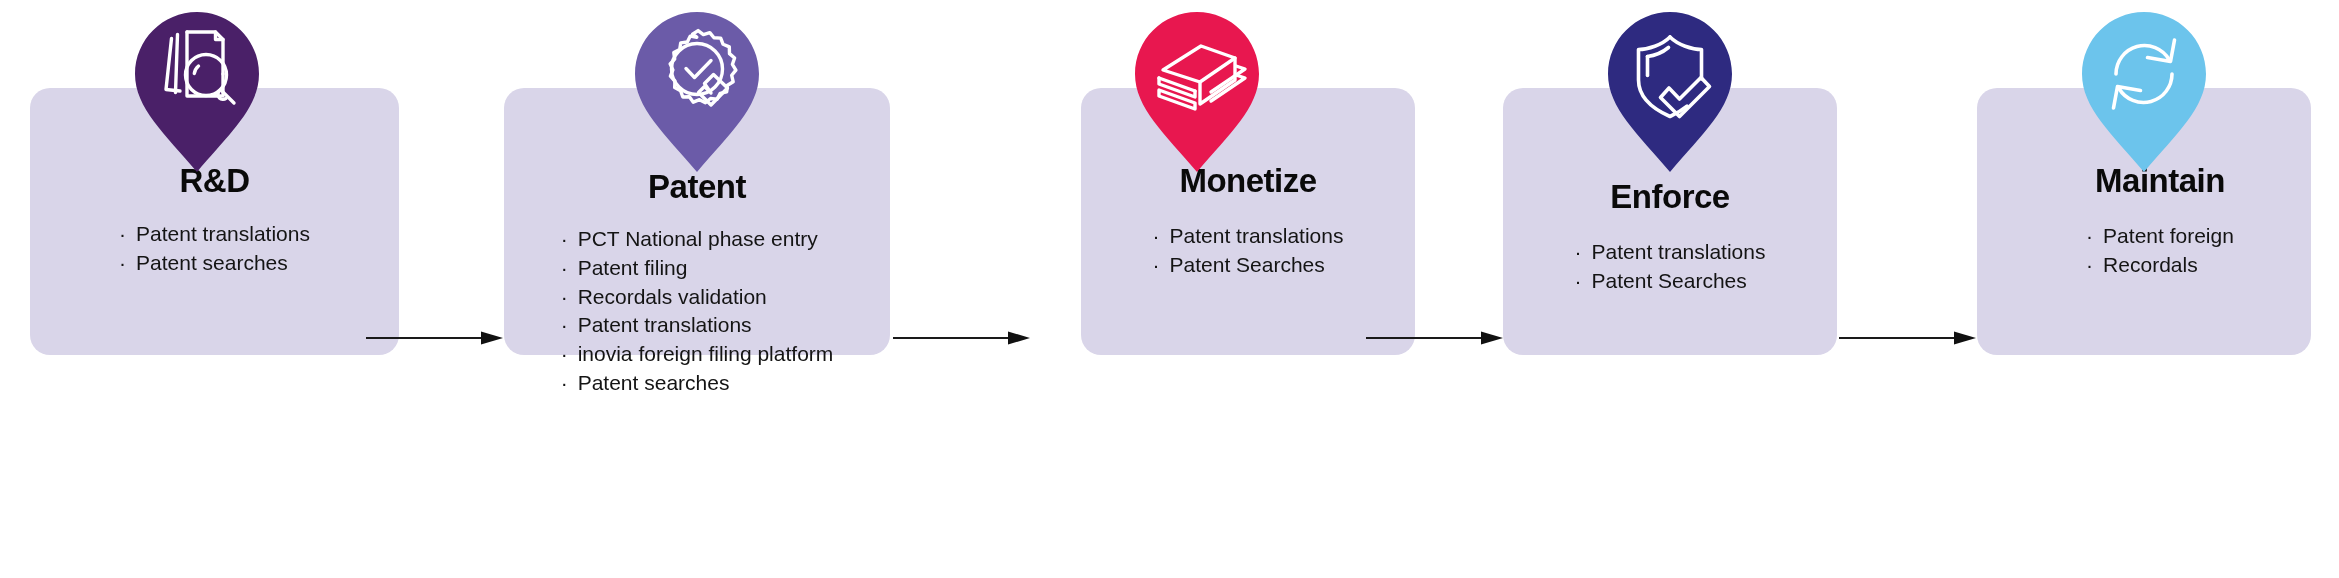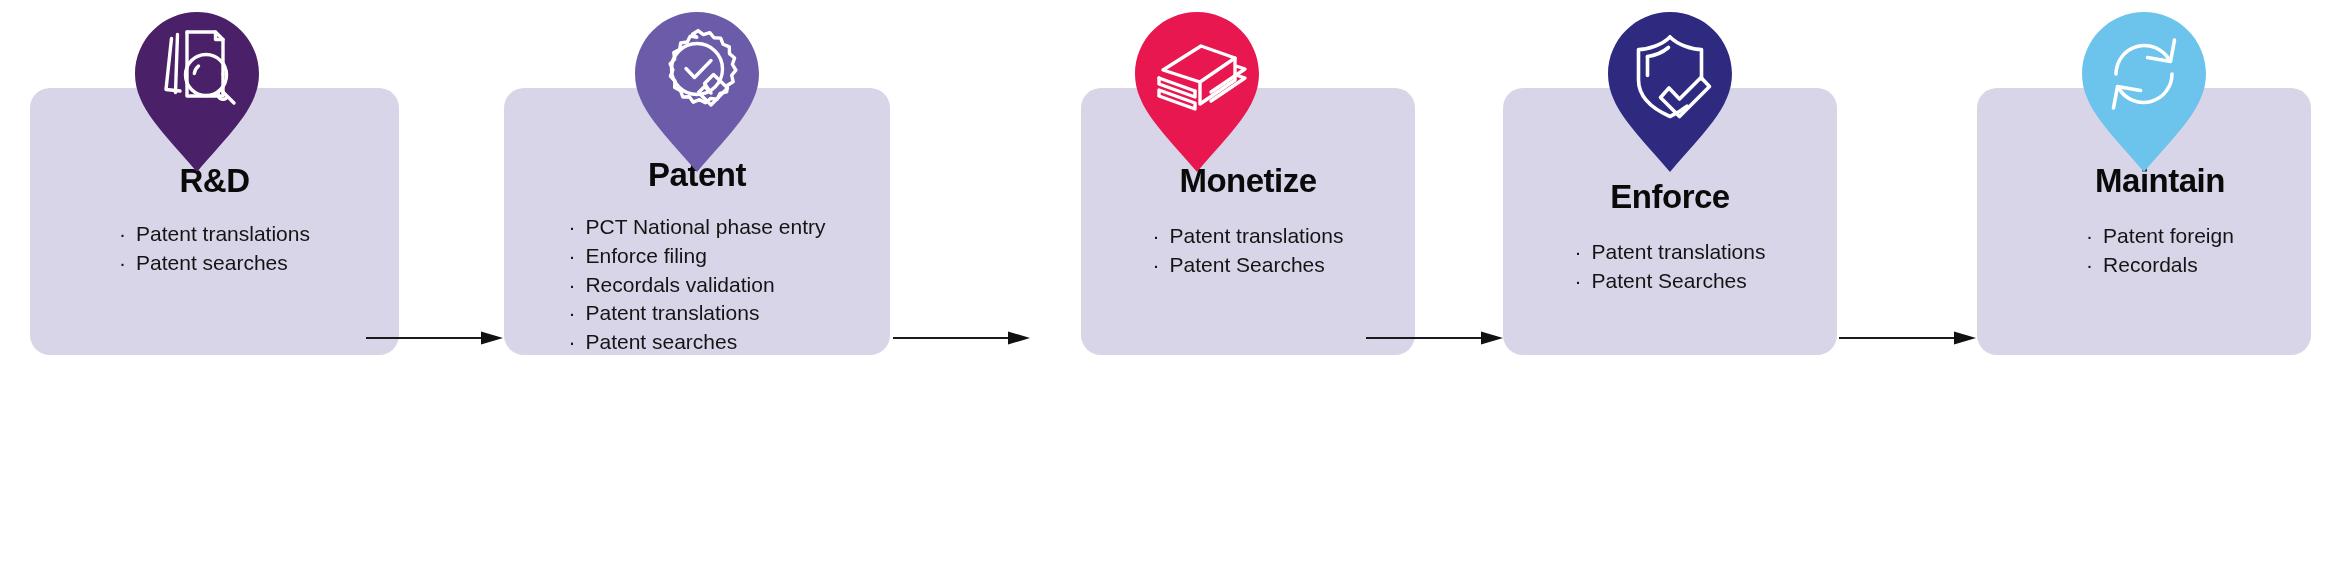--- a/index.html
+++ b/index.html
@@ -95,28 +95,28 @@
   </div>
 
   <div class="arrow" style="left:366px; top:331px; width:137px;">
     <svg viewBox="0 0 137 14" preserveAspectRatio="none">
       <line x1="0" y1="7" x2="118" y2="7" stroke="#1a1a1a" stroke-width="1.8"></line>
       <polygon points="115,0.5 137,7 115,13.5" fill="#111111"></polygon>
     </svg>
   </div>
 
   <div class="card" style="left:504px; top:88px; width:386px; height:267px;">
-    <div class="card-inner" style="top:68px;">
+    <div class="card-inner" style="top:80px;">
       <div class="card-title">Patent</div>
       <ul class="card-list" style="margin-top:19px;">
         <li><span class="bul">·</span><span>PCT National phase entry</span></li>
-        <li><span class="bul">·</span><span>Enforce filing</span></li>
+        <li><span class="bul">·</span><span>Patent filing</span></li>
         <li><span class="bul">·</span><span>Recordals validation</span></li>
         <li><span class="bul">·</span><span>Patent translations</span></li>
-        <li><span class="bul">·</span></li>
+        <li><span class="bul">·</span><span>inovia foreign filing platform</span></li>
         <li><span class="bul">·</span><span>Patent searches</span></li>
       </ul>
     </div>
   </div>
   <div class="pin" style="left:635px; top:12px;">
     <svg viewBox="0 0 124 160">
       <path d="M62 0 C27.8 0 0 27.8 0 62 C0 96 30 122 62 160 C94 122 124 96 124 62 C124 27.8 96.2 0 62 0 Z" fill="#6b5ba8"></path>
       <g fill="none" stroke="#ffffff" stroke-width="3.4" stroke-linejoin="round" stroke-linecap="round">
         <path d="M57.5 22.2 l5.6 -3.6 l5.3 4 l6.4 -2 l4.2 5.2 l6.7 0.3 l2.4 6.2 l6.2 2.6 l0.2 6.7 l5.1 4.4 l-2.2 6.4 l3.5 5.7 l-4.2 5.2 l1.5 6.5 l-5.7 3.5 l-0.8 6.6 l-6.5 1.5 l-3.1 5.9 l-6.6 -0.8 l-5.1 4.3 l-5.9 -3.1 l-6.2 2.5 l-3.9 -5.4 l-6.6 0.2 l-2.2 -6.3 l-5.9 -3.1 l0.2 -6.6 l-4.5 -4.9 l2.5 -6.2 l-2.8 -6 l4.6 -4.8 l-0.9 -6.6 l5.9 -3 l1 -6.6 l6.6 -0.9 l3 -5.9 l6.5 1.1 Z"></path>
         <circle cx="62" cy="57" r="25.5"></circle>

